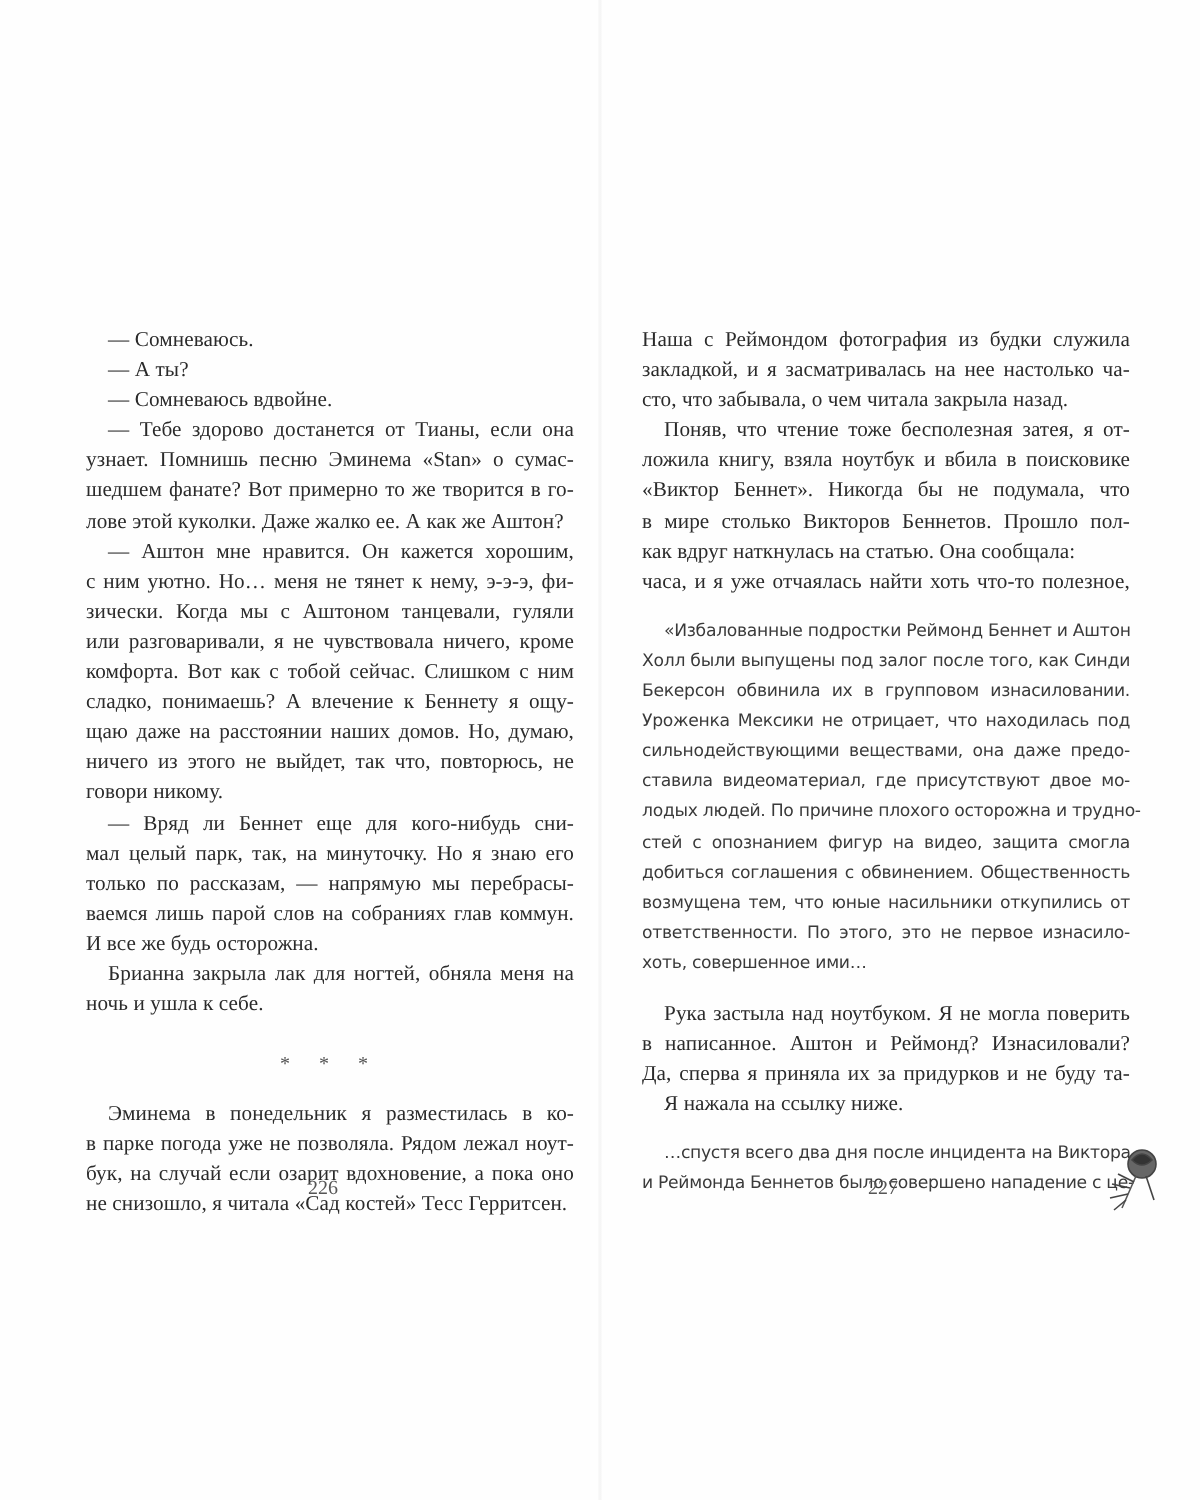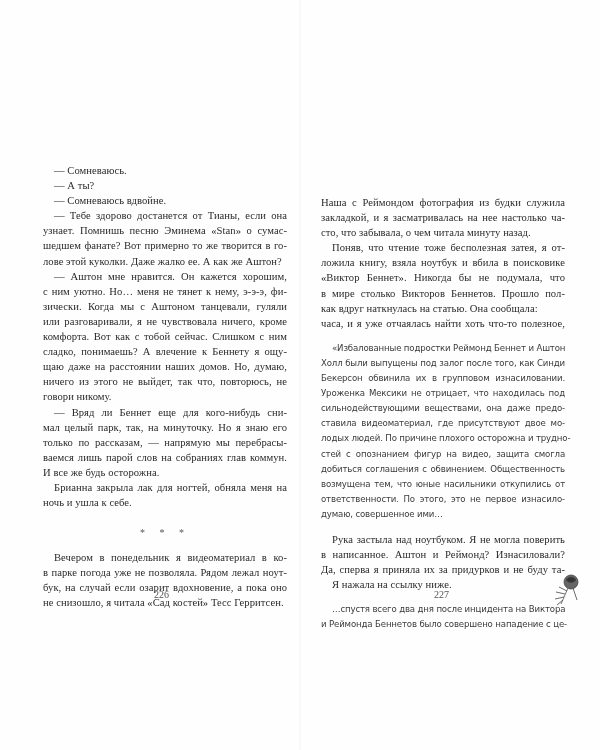--- a/index.html
+++ b/index.html
@@ -2,21 +2,21 @@
 <html><head>
   <meta charset="utf-8">
   <style>
     html, body { margin: 0; padding: 0; background: #ffffff; }
     body { width: 600px; height: 750px; position: relative; overflow: hidden; }
     .spread { position: absolute; left: 0; top: 0; width: 600px; height: 750px; background: #fefefe; }
     .gutter { position: absolute; left: 299px; top: 0; width: 2px; height: 750px;
       background: linear-gradient(to right, #fbfbfb, #f4f4f4, #fbfbfb); }
     .page { position: absolute; top: 163px; width: 244px; }
     .page.left { left: 43px; }
-    .page.right { left: 321px; margin-top: 32px; }
+    .page.right { left: 321px; }
     .line {
       font-family: "Liberation Serif", serif;
       font-size: 10.6px; line-height: 15.1px; color: #2a2a2a;
       white-space: nowrap; height: 15.1px; text-align: justify; text-align-last: justify;
       letter-spacing: 0.05px;
     }
     .line.last { text-align-last: left; }
     .line.indent { padding-left: 11px; }
     .line.sans {
       font-family: "DejaVu Sans", sans-serif; font-size: 8.6px; color: #3a3a3a; letter-spacing: -0.15px;
@@ -59,54 +59,54 @@
         <div class="line">только по рассказам, — напрямую мы перебрасы-</div>
         <div class="line">ваемся лишь парой слов на собраниях глав коммун.</div>
         <div class="line last">И все же будь осторожна.</div>
         <div class="line indent">Брианна закрыла лак для ногтей, обняла меня на</div>
         <div class="line last">ночь и ушла к себе.</div>
       </div>
     <div class="gap"></div>
     <div class="stars">* * *</div>
     <div class="gap small"></div>
     <div id="left-body-2">
-        <div class="line indent">Вечером в понедельник я видеоматериал в ко-</div>
+        <div class="line indent">Эминема в понедельник я разместилась в ко-</div>
         <div class="line">в парке погода уже не позволяла. Рядом лежал ноут-</div>
         <div class="line">бук, на случай если озарит вдохновение, а пока оно</div>
         <div class="line last">не снизошло, я читала «Сад костей» Тесс Герритсен.</div>
       </div>
   </div>
   <div class="folio left">226</div>
 
   <div class="page right">
     <div id="right-body">
         <div class="line">Наша с Реймондом фотография из будки служила</div>
         <div class="line">закладкой, и я засматривалась на нее настолько ча-</div>
-        <div class="line last">сто, что забывала, о чем читала минуту назад.</div>
+        <div class="line last">сто, что забывала, о чем читала закрыла назад.</div>
         <div class="line indent">Поняв, что чтение тоже бесполезная затея, я от-</div>
         <div class="line">ложила книгу, взяла ноутбук и вбила в поисковике</div>
         <div class="line">«Виктор Беннет». Никогда бы не подумала, что</div>
         <div class="line">в мире столько Викторов Беннетов. Прошло пол-</div>
         <div class="line last">как вдруг наткнулась на статью. Она сообщала:</div>
         <div class="line">часа, и я уже отчаялась найти хоть что-то полезное,</div>
       </div>
     <div class="gap small"></div>
     <div id="right-quote">
         <div class="line indent sans">«Избалованные подростки Реймонд Беннет и Аштон</div>
         <div class="line sans">Холл были выпущены под залог после того, как Синди</div>
         <div class="line sans">Бекерсон обвинила их в групповом изнасиловании.</div>
         <div class="line sans">Уроженка Мексики не отрицает, что находилась под</div>
         <div class="line sans">сильнодействующими веществами, она даже предо-</div>
         <div class="line sans">ставила видеоматериал, где присутствуют двое мо-</div>
         <div class="line sans">лодых людей. По причине плохого осторожна и трудно-</div>
         <div class="line sans">стей с опознанием фигур на видео, защита смогла</div>
         <div class="line sans">добиться соглашения с обвинением. Общественность</div>
         <div class="line sans">возмущена тем, что юные насильники откупились от</div>
         <div class="line sans">ответственности. По этого, это не первое изнасило-</div>
-        <div class="line last sans">думаю, совершенное ими…</div>
+        <div class="line last sans">хоть, совершенное ими…</div>
       </div>
     <div class="gap small"></div>
     <div id="right-body-2">
         <div class="line indent">Рука застыла над ноутбуком. Я не могла поверить</div>
         <div class="line">в написанное. Аштон и Реймонд? Изнасиловали?</div>
         <div class="line">Да, сперва я приняла их за придурков и не буду та-</div>
         <div class="line indent last">Я нажала на ссылку ниже.</div>
       </div>
     <div class="gap small"></div>
     <div id="right-quote-2">

